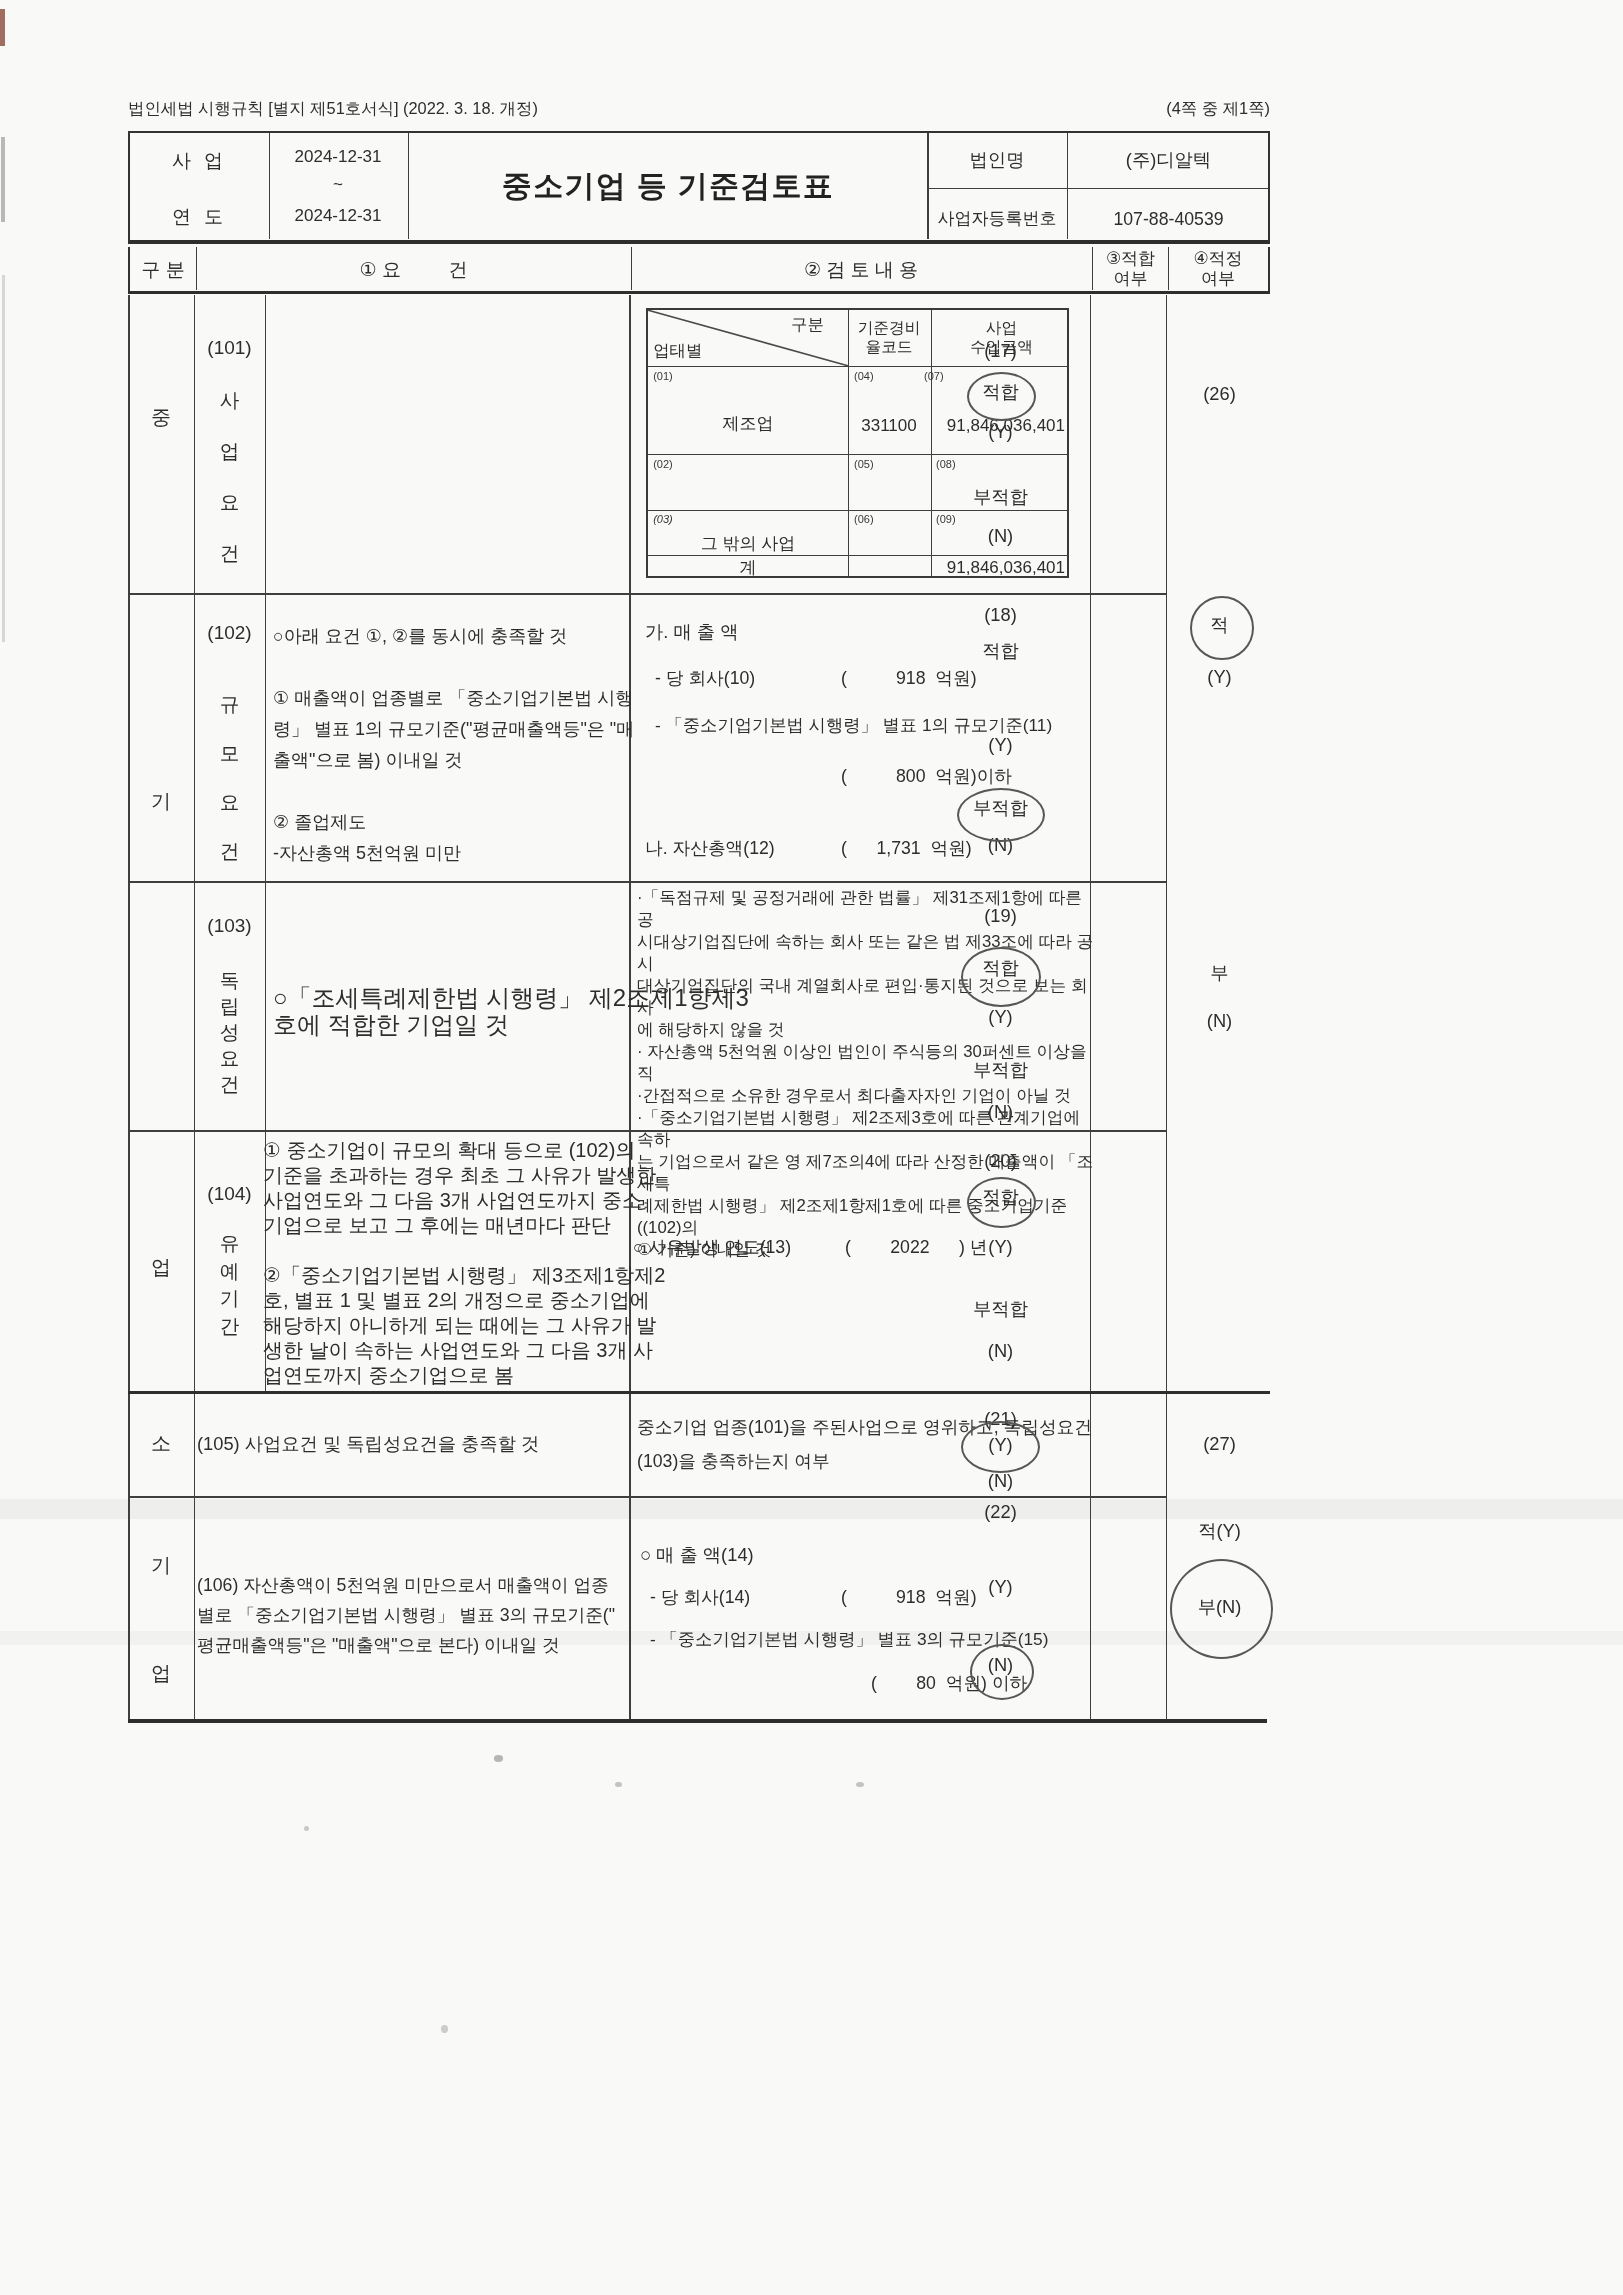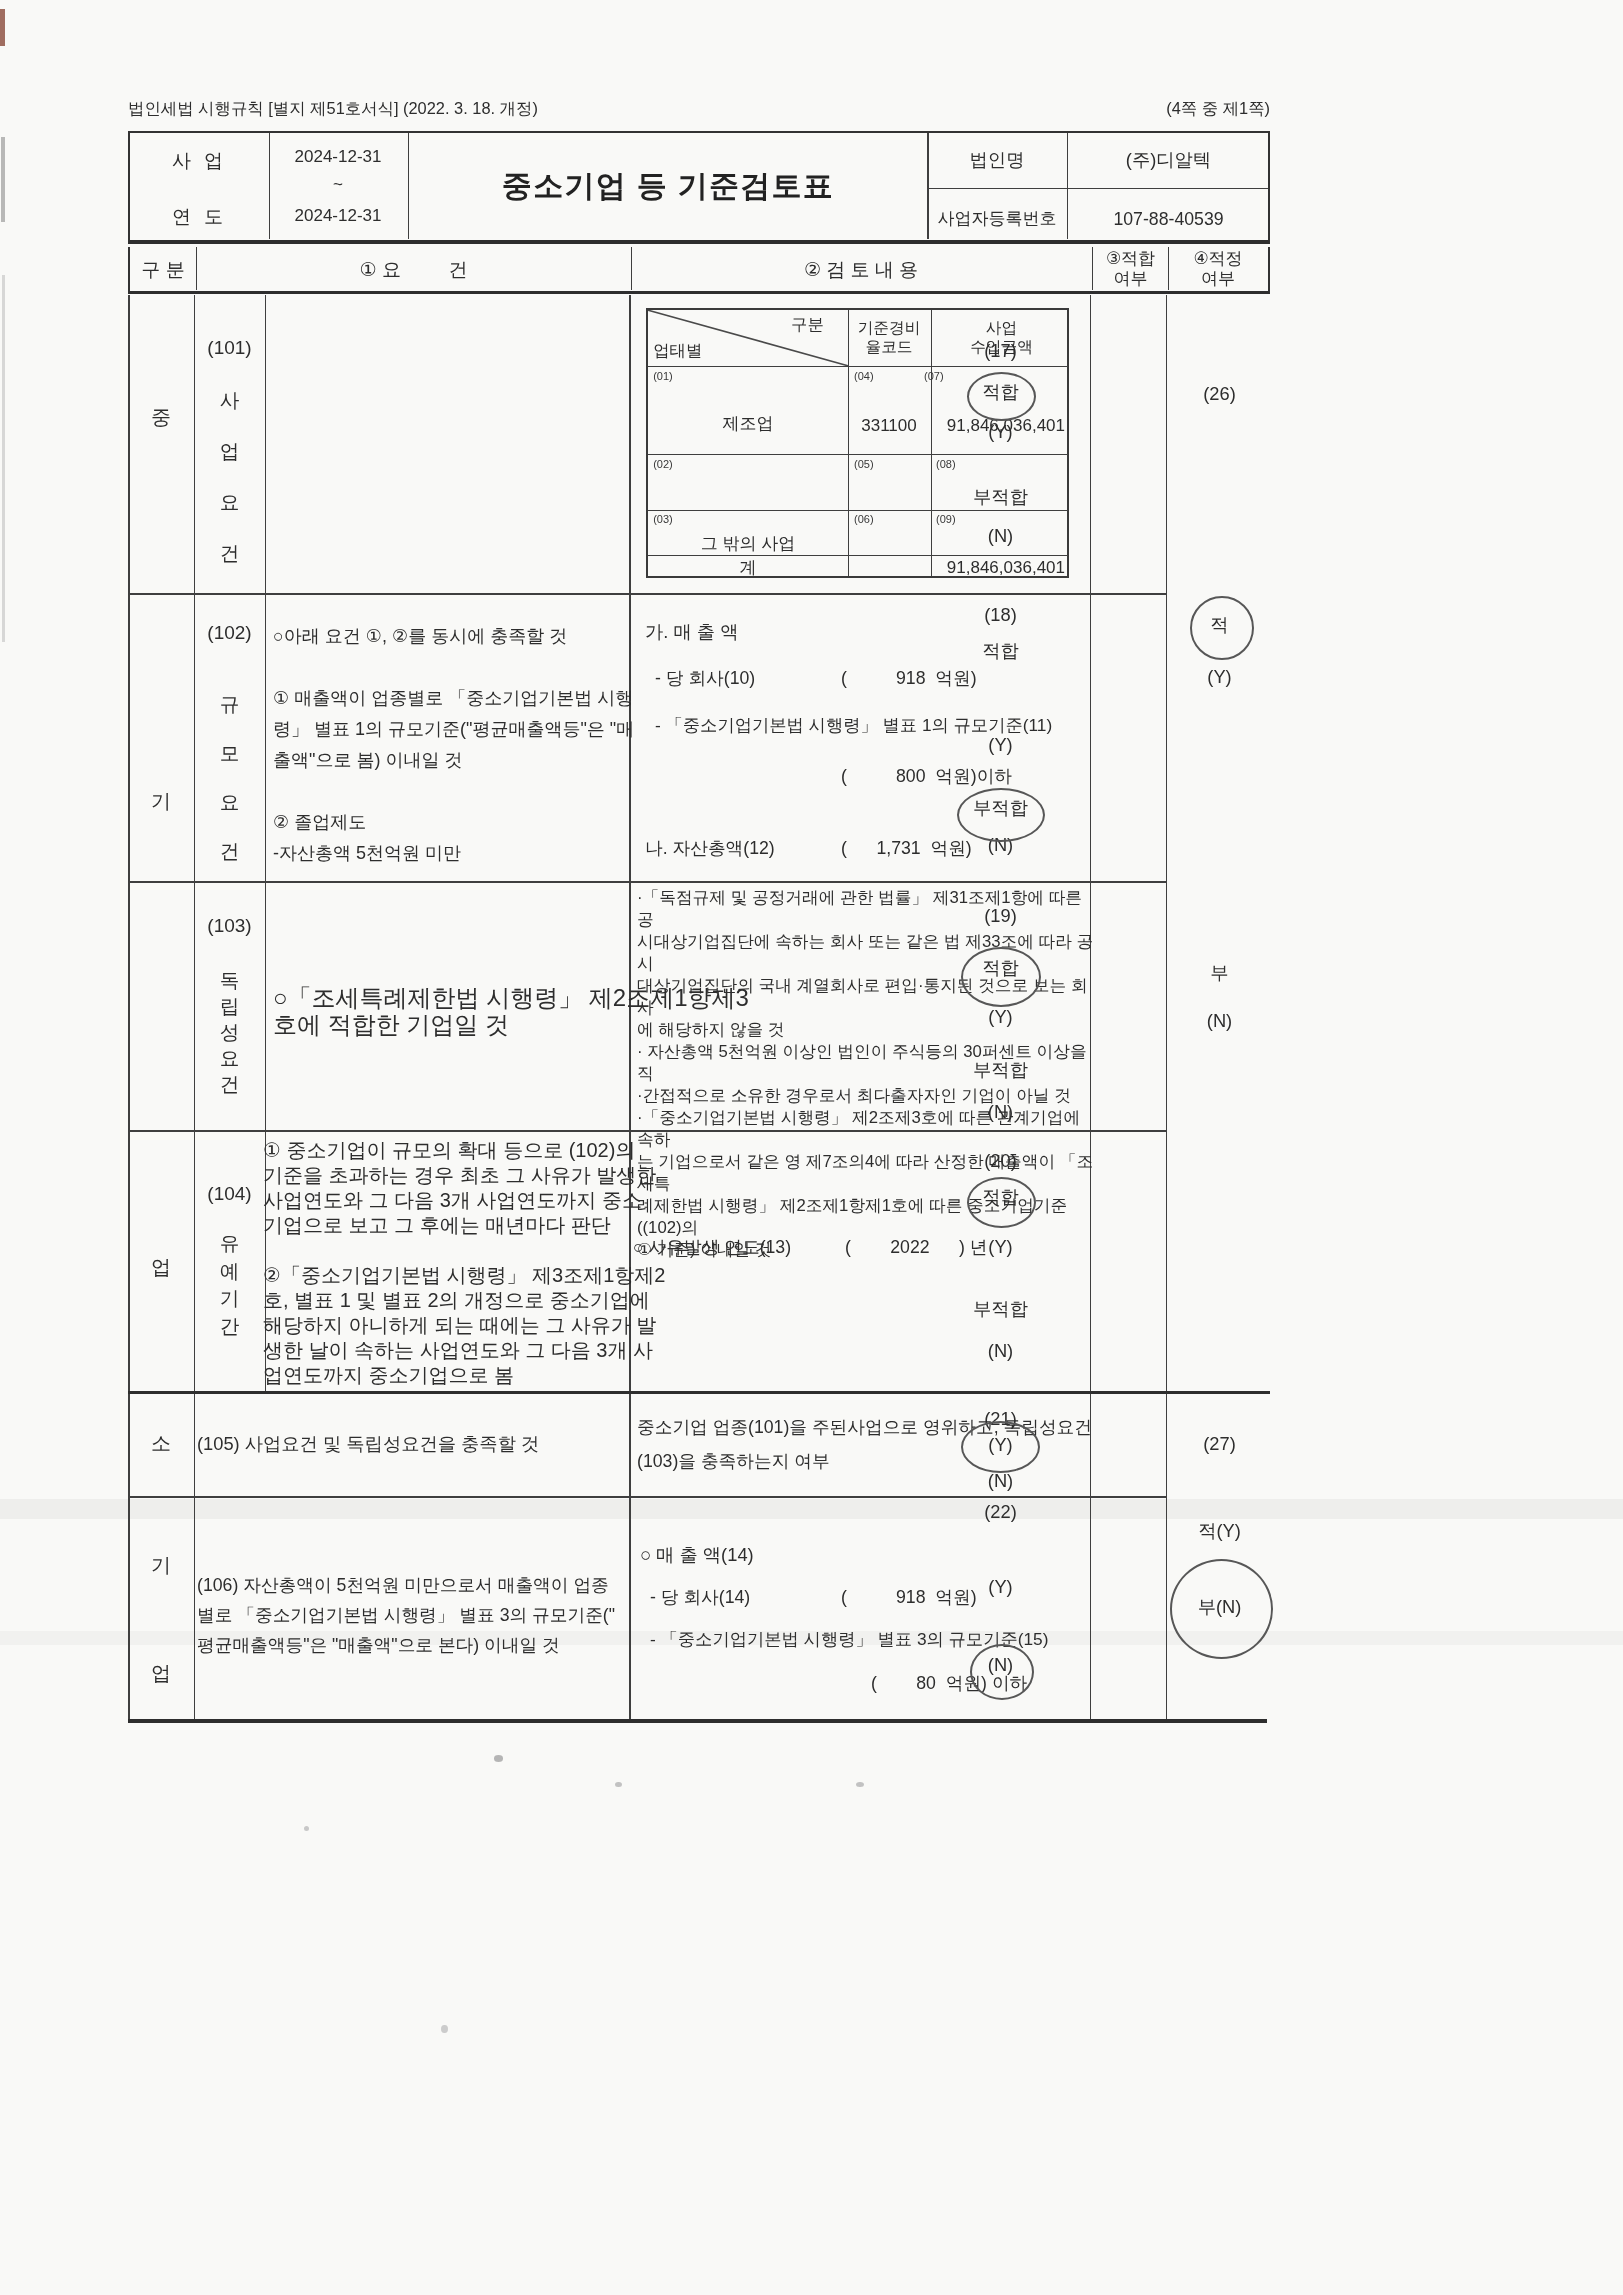--- a/index.html
+++ b/index.html
@@ -123,21 +123,21 @@
 수입금액</div>
       <div class="t tag" style="left:5.2px;top:60px;">(01)</div>
       <div class="t tag" style="left:206px;top:60px;">(04)</div>
       <div class="t tag" style="left:276px;top:60px;text-align:right;">(07)</div>
       <div class="t c" style="left:0;top:103px;width:200px;font-size:17px;">제조업</div>
       <div class="t c" style="left:200px;top:105px;width:82px;font-size:17px;">331100</div>
       <div class="t r" style="left:283px;top:105px;width:134px;font-size:17px;">91,846,036,401</div>
       <div class="t tag" style="left:5.2px;top:148px;">(02)</div>
       <div class="t tag" style="left:206px;top:148px;">(05)</div>
       <div class="t tag" style="left:288px;top:148px;">(08)</div>
-      <div class="t tag" style="left:5.2px;top:203px;">(03)</div>
+      <div class="t tag" style="left:5.2px;top:203px;font-style:italic;">(03)</div>
       <div class="t tag" style="left:206px;top:203px;">(06)</div>
       <div class="t tag" style="left:288px;top:203px;">(09)</div>
       <div class="t c" style="left:0;top:223px;width:200px;font-size:17px;">그 밖의 사업</div>
       <div class="t c" style="left:0;top:247px;width:200px;font-size:17px;">계</div>
       <div class="t r" style="left:283px;top:247px;width:134px;font-size:17px;">91,846,036,401</div>
     </div>
 
     <div class="t fitcell" style="top:45px;">(17)</div>
     <div class="t fitcell" style="top:86px;">적합</div>
     <div class="t fitcell" style="top:126px;">(Y)</div>

